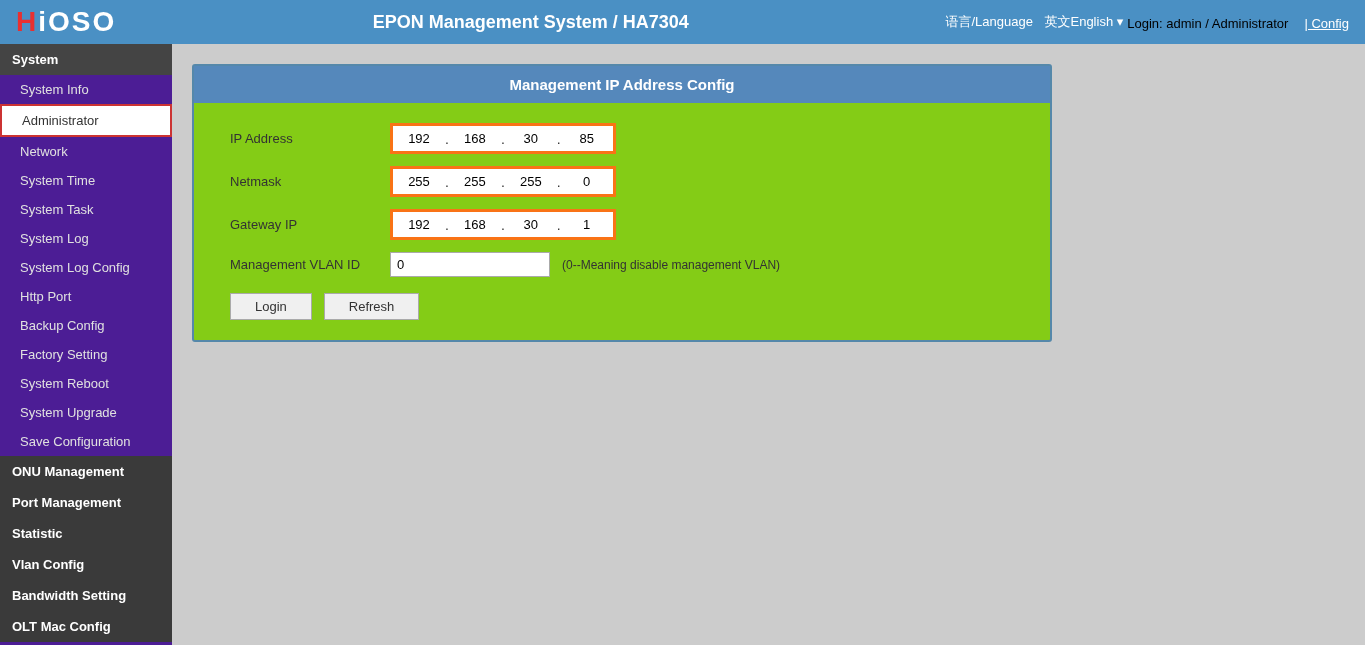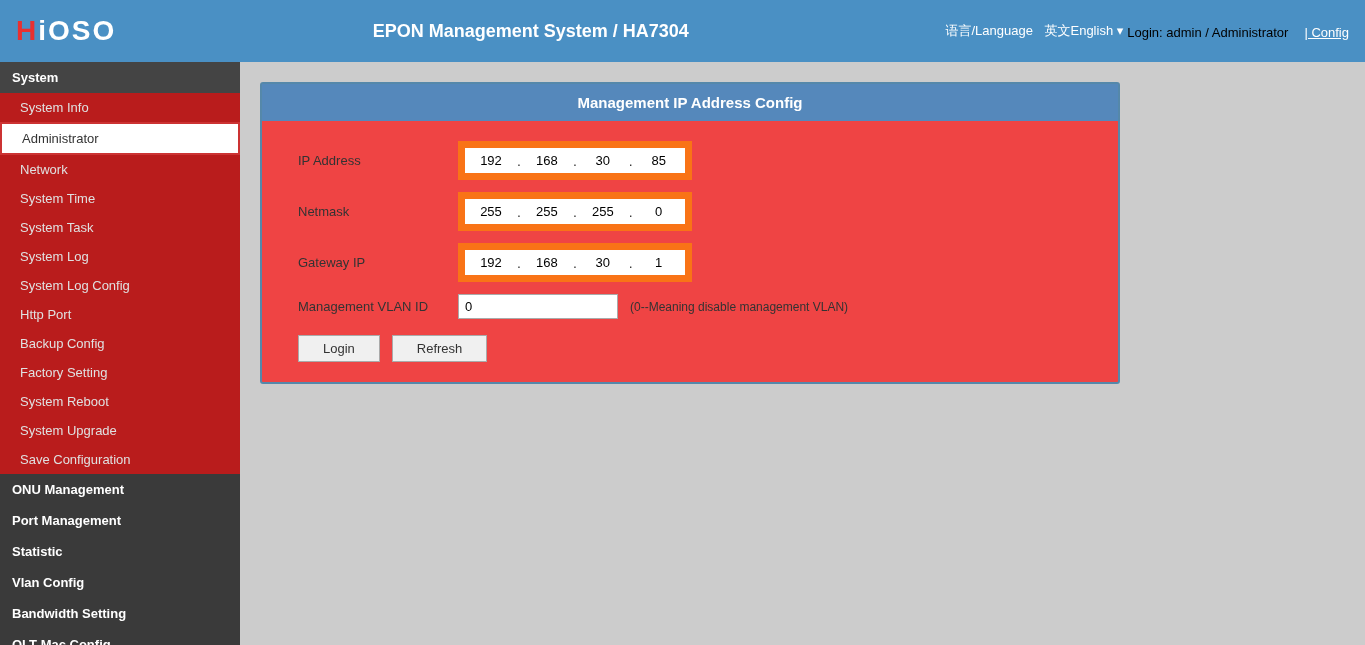--- a/index.html
+++ b/index.html
@@ -5,21 +5,21 @@
     * { margin: 0; padding: 0; box-sizing: border-box; }
     body { font-family: Arial, sans-serif; font-size: 13px; background: #d0d0d0; display: flex; flex-direction: column; height: 645px; overflow: hidden; }
 
     
     #header {
       background: #4a90c4;
       display: flex;
       align-items: center;
       justify-content: space-between;
       padding: 0 16px;
-      height: 62px;
+      height: 44px;
       flex-shrink: 0;
     }
     #logo {
       display: flex;
       align-items: center;
     }
     #logo-text {
       font-size: 28px;
       font-weight: bold;
       color: white;
@@ -46,22 +46,22 @@
 
     
     #main {
       display: flex;
       flex: 1;
       overflow: hidden;
     }
 
     
     #sidebar {
-      width: 240px;
-      background: #b91c1c;
+      width: 172px;
+      background: #4c1d95;
       flex-shrink: 0;
       overflow-y: auto;
       color: white;
     }
     .sidebar-section-header {
       background: #444444;
       color: white;
       padding: 8px 12px;
       font-size: 13px;
       font-weight: bold;
@@ -88,21 +88,21 @@
     
     #content {
       flex: 1;
       background: #cccccc;
       padding: 20px;
       overflow-y: auto;
     }
 
     
     .config-panel {
-      background: #ef4444;
+      background: #84cc16;
       border: 2px solid #5588aa;
       border-radius: 3px;
       max-width: 860px;
     }
     .config-panel-header {
       background: #5588bb;
       color: white;
       text-align: center;
       padding: 10px;
       font-size: 15px;
@@ -117,21 +117,21 @@
       margin-bottom: 12px;
     }
     .form-label {
       width: 160px;
       color: #333;
       font-size: 13px;
     }
     .ip-inputs {
       display: flex;
       align-items: center;
-      border: 7px solid #f97316;
+      border: 3px solid #f97316;
       background: white;
       padding: 2px;
     }
     .ip-inputs input {
       width: 48px;
       border: none;
       outline: none;
       padding: 3px 4px;
       font-size: 13px;
       text-align: center;

